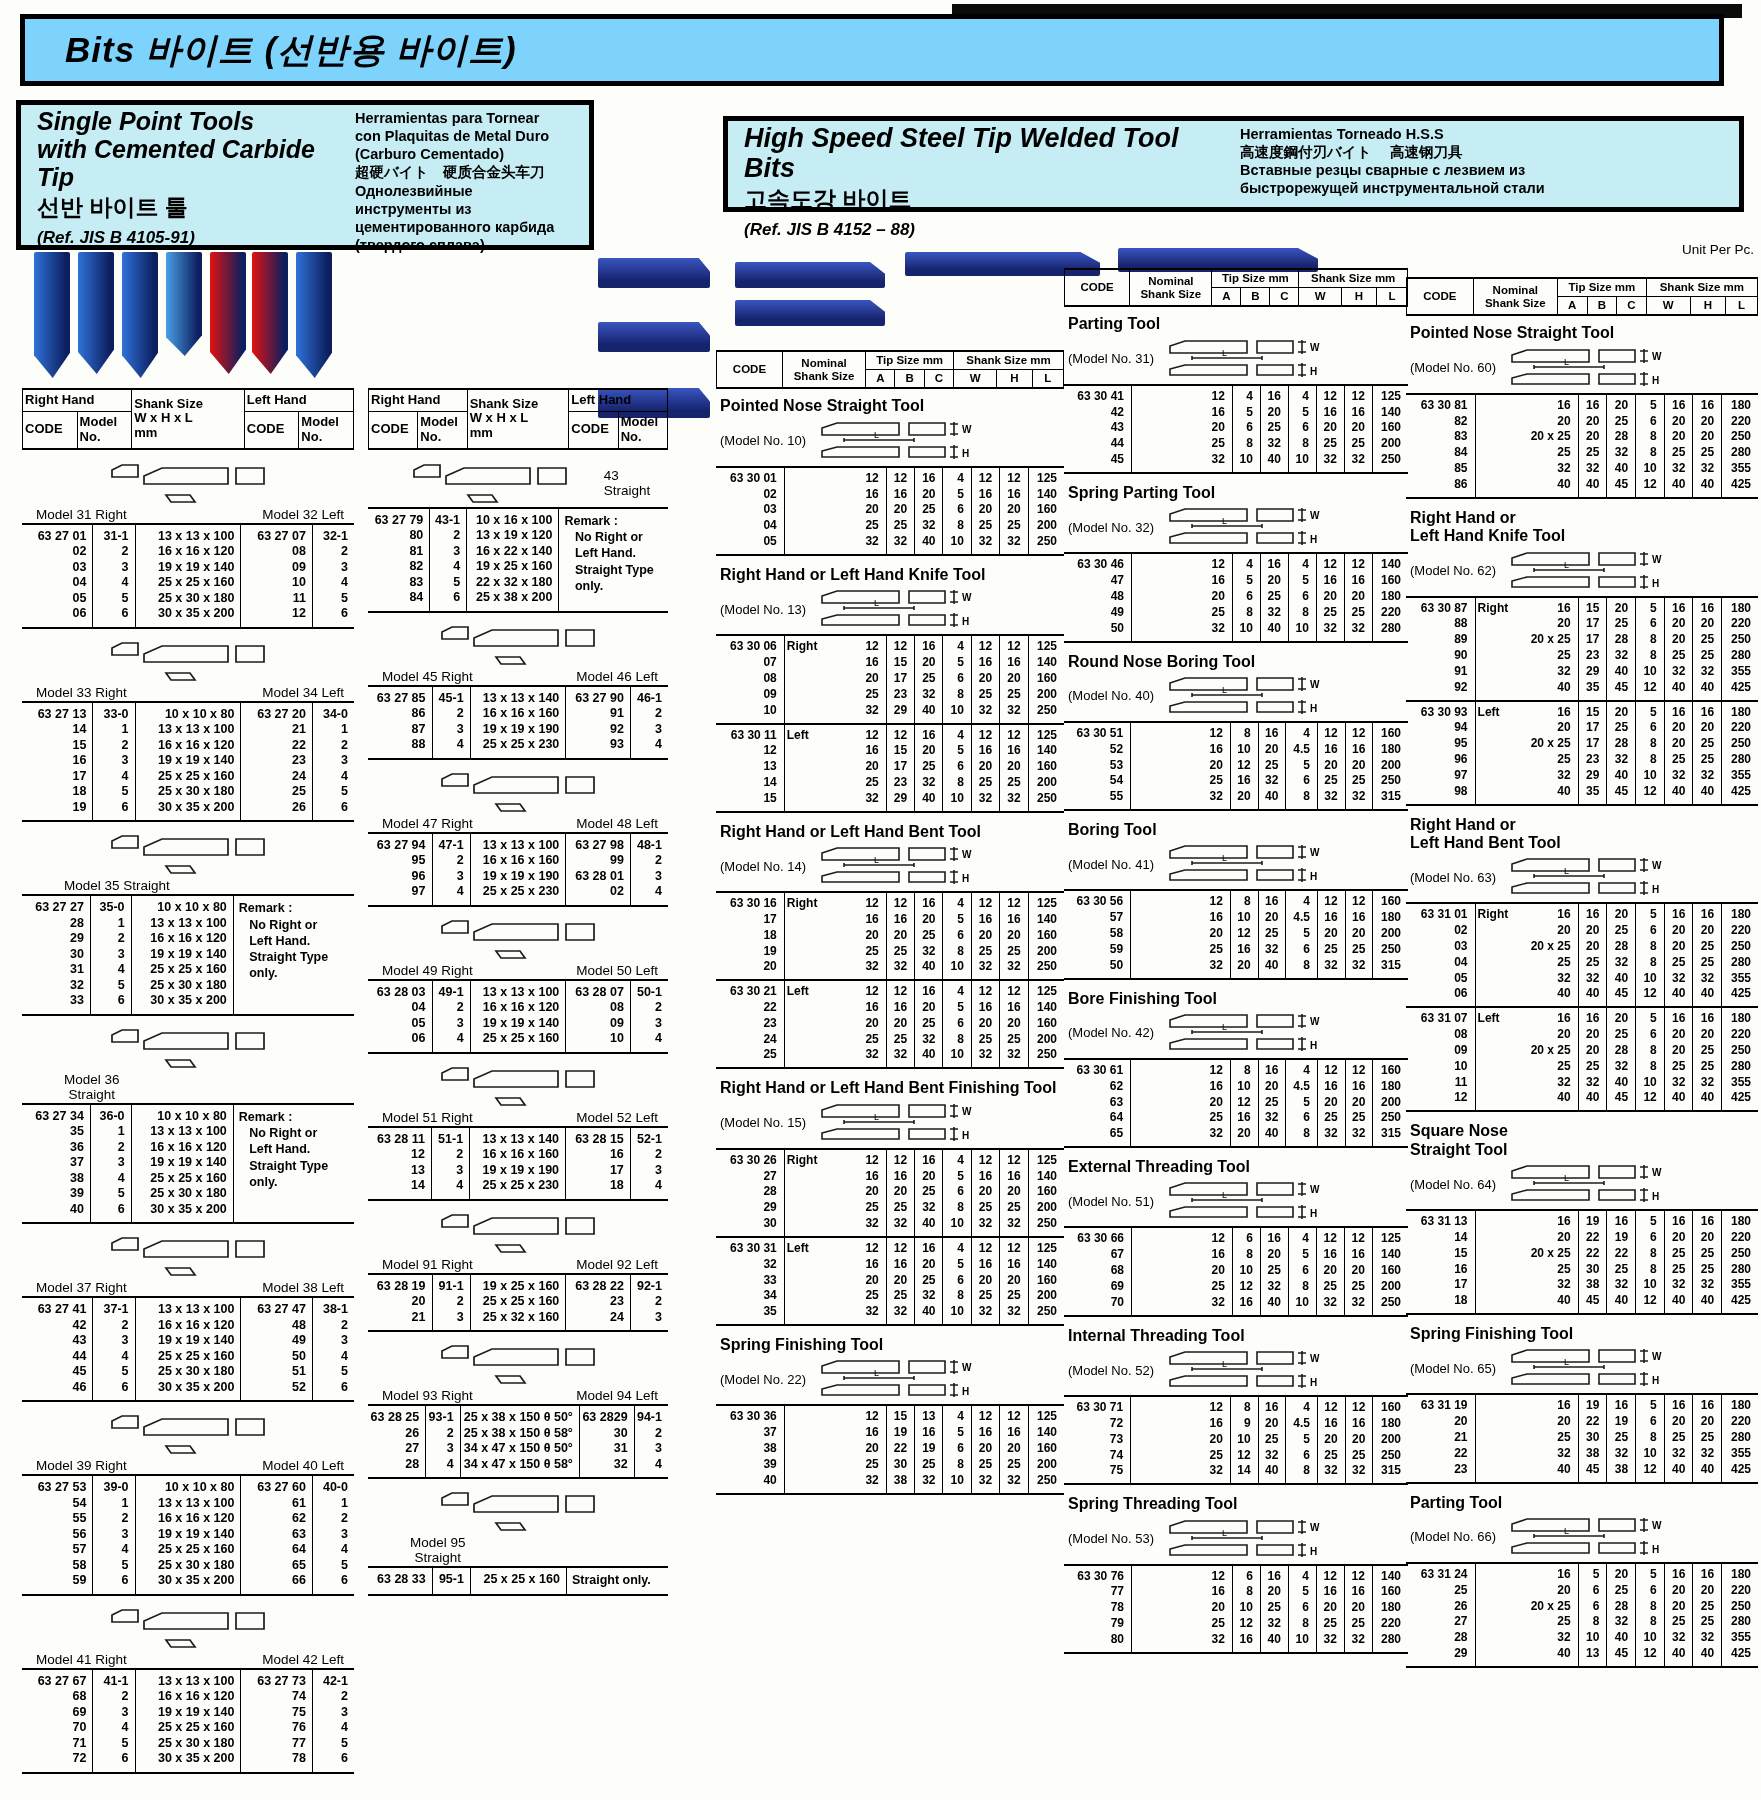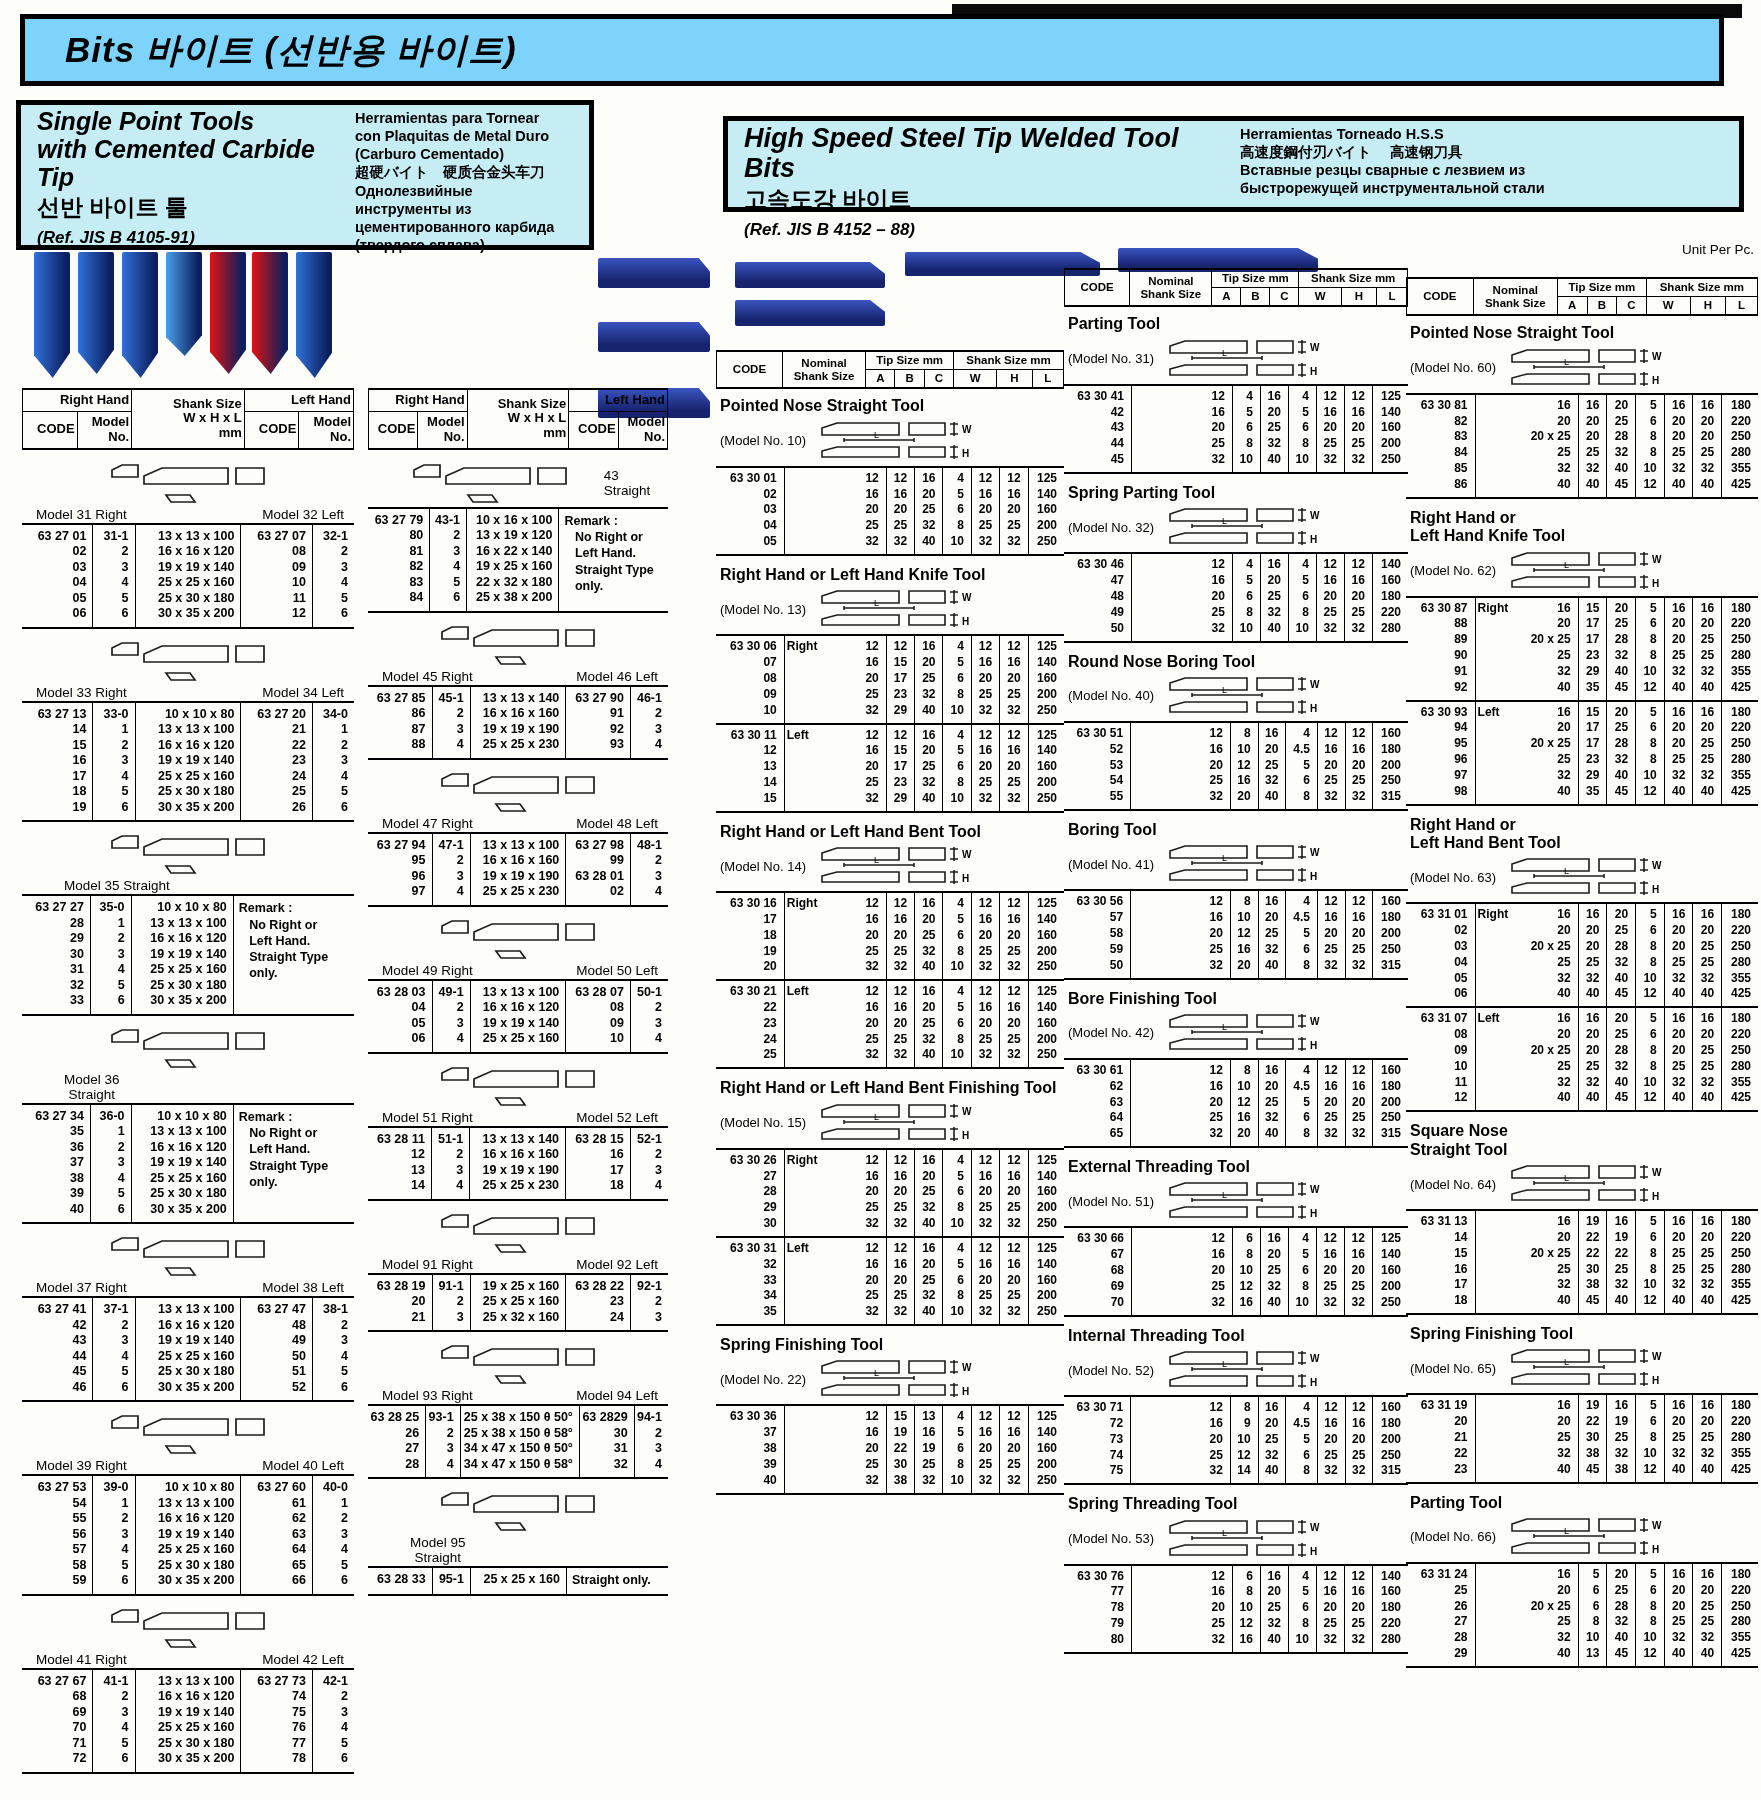--- a/index.html
+++ b/index.html
@@ -38,21 +38,21 @@
   
   .tcol{position:absolute}
   #col1{left:22px;top:388px;width:332px}
   #col2{left:368px;top:388px;width:300px}
   #col3{left:716px;top:350px;width:348px}
   #col4{left:1064px;top:268px;width:344px}
   #col5{left:1406px;top:242px;width:352px}
   
   table.chh{width:100%;border-collapse:collapse;margin-bottom:10px;font-weight:700}
   table.chh td{
-    border:1.6px solid #000;text-align:right;font-size:13px;line-height:1.15;
+    border:1.6px solid #000;text-align:left;font-size:13px;line-height:1.15;
     padding:3px 2px;white-space:pre-line;
   }
   table.chh{border-top:2.5px solid #000;border-bottom:2.5px solid #000}
   
   .ctab{margin-bottom:9px}
   .cart{display:flex;align-items:center;justify-content:center;gap:10px;height:46px;margin:2px 0 1px}
   .art-cap{font-size:13.5px;font-weight:400;white-space:pre-line;text-align:left}
   .clabels{display:flex;justify-content:space-between;font-size:13.5px;padding:0 10px 1px 14px}
   .clabels .single{white-space:pre-line;text-align:center}
   table.ct{width:100%;border-collapse:collapse;border-top:2.5px solid #000;border-bottom:2.5px solid #000;font-weight:700}

